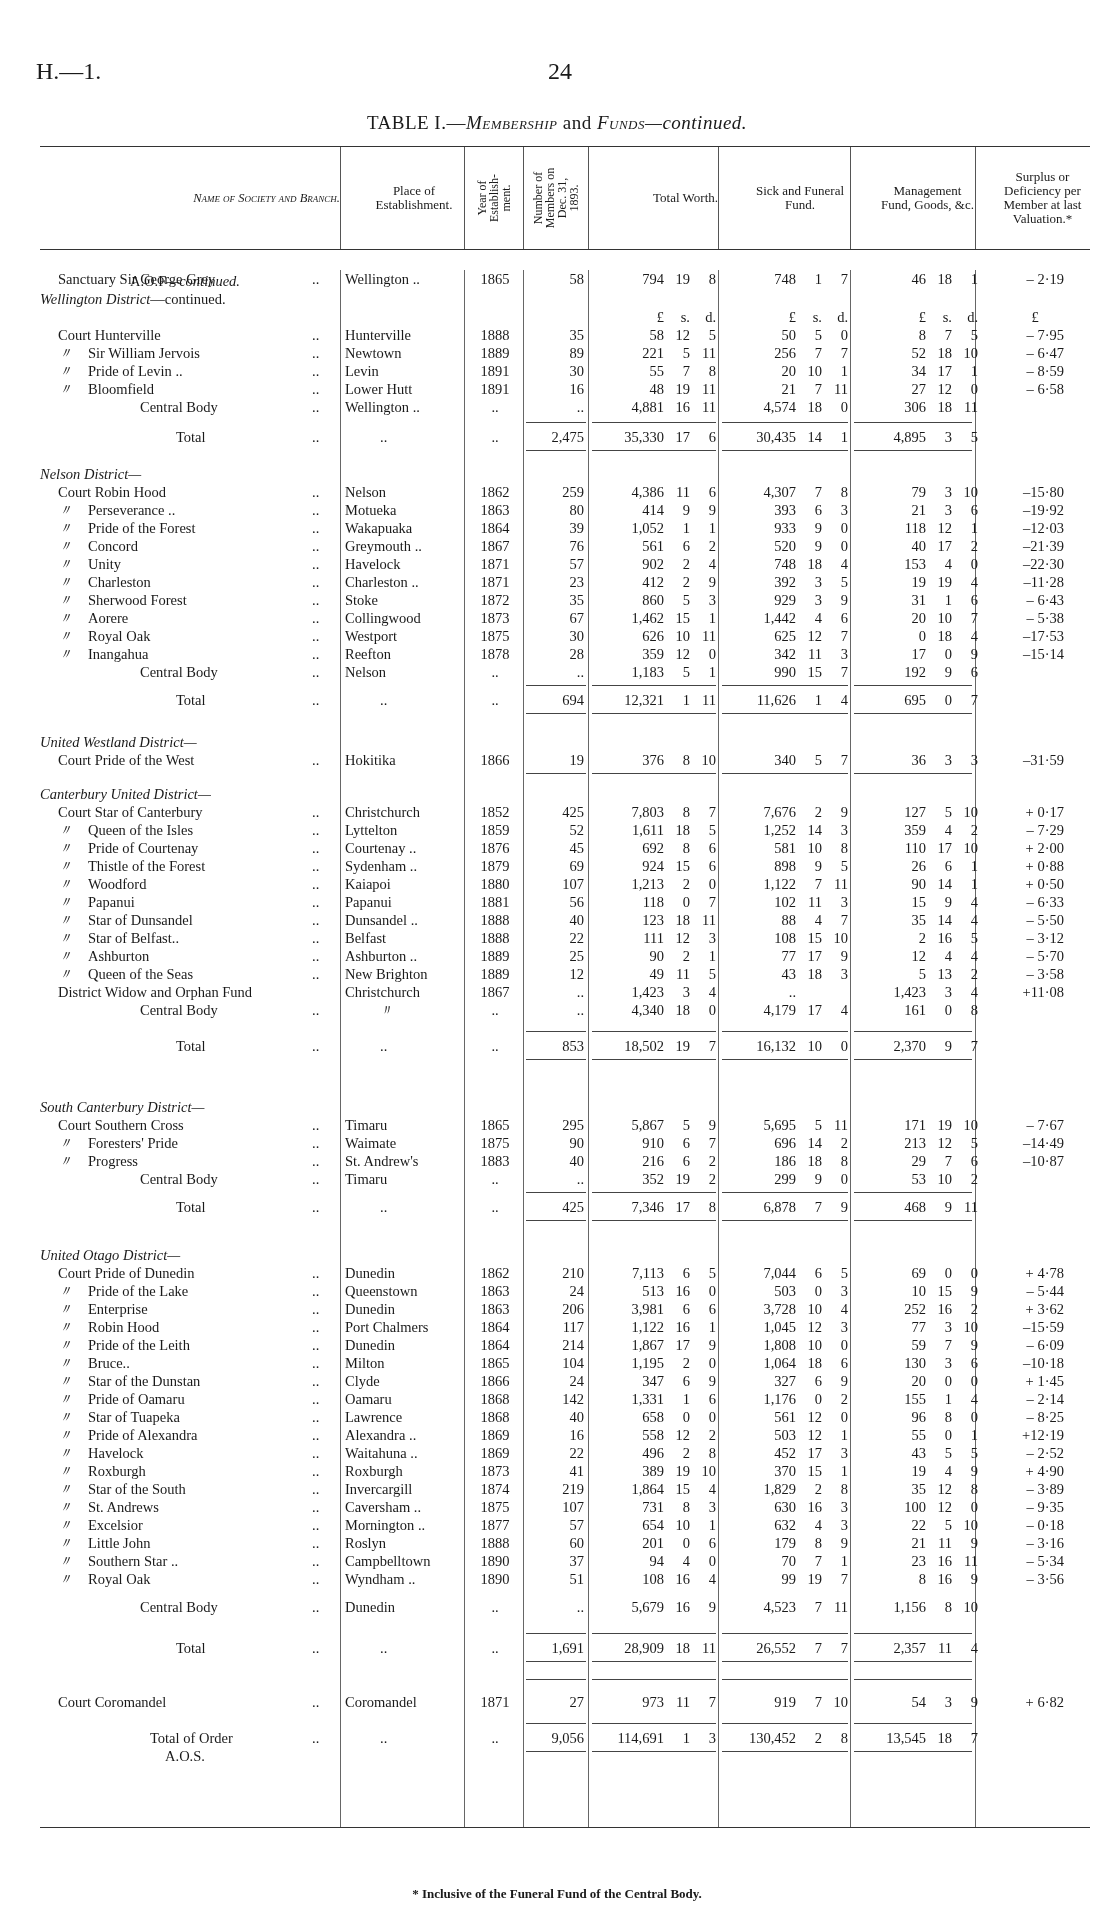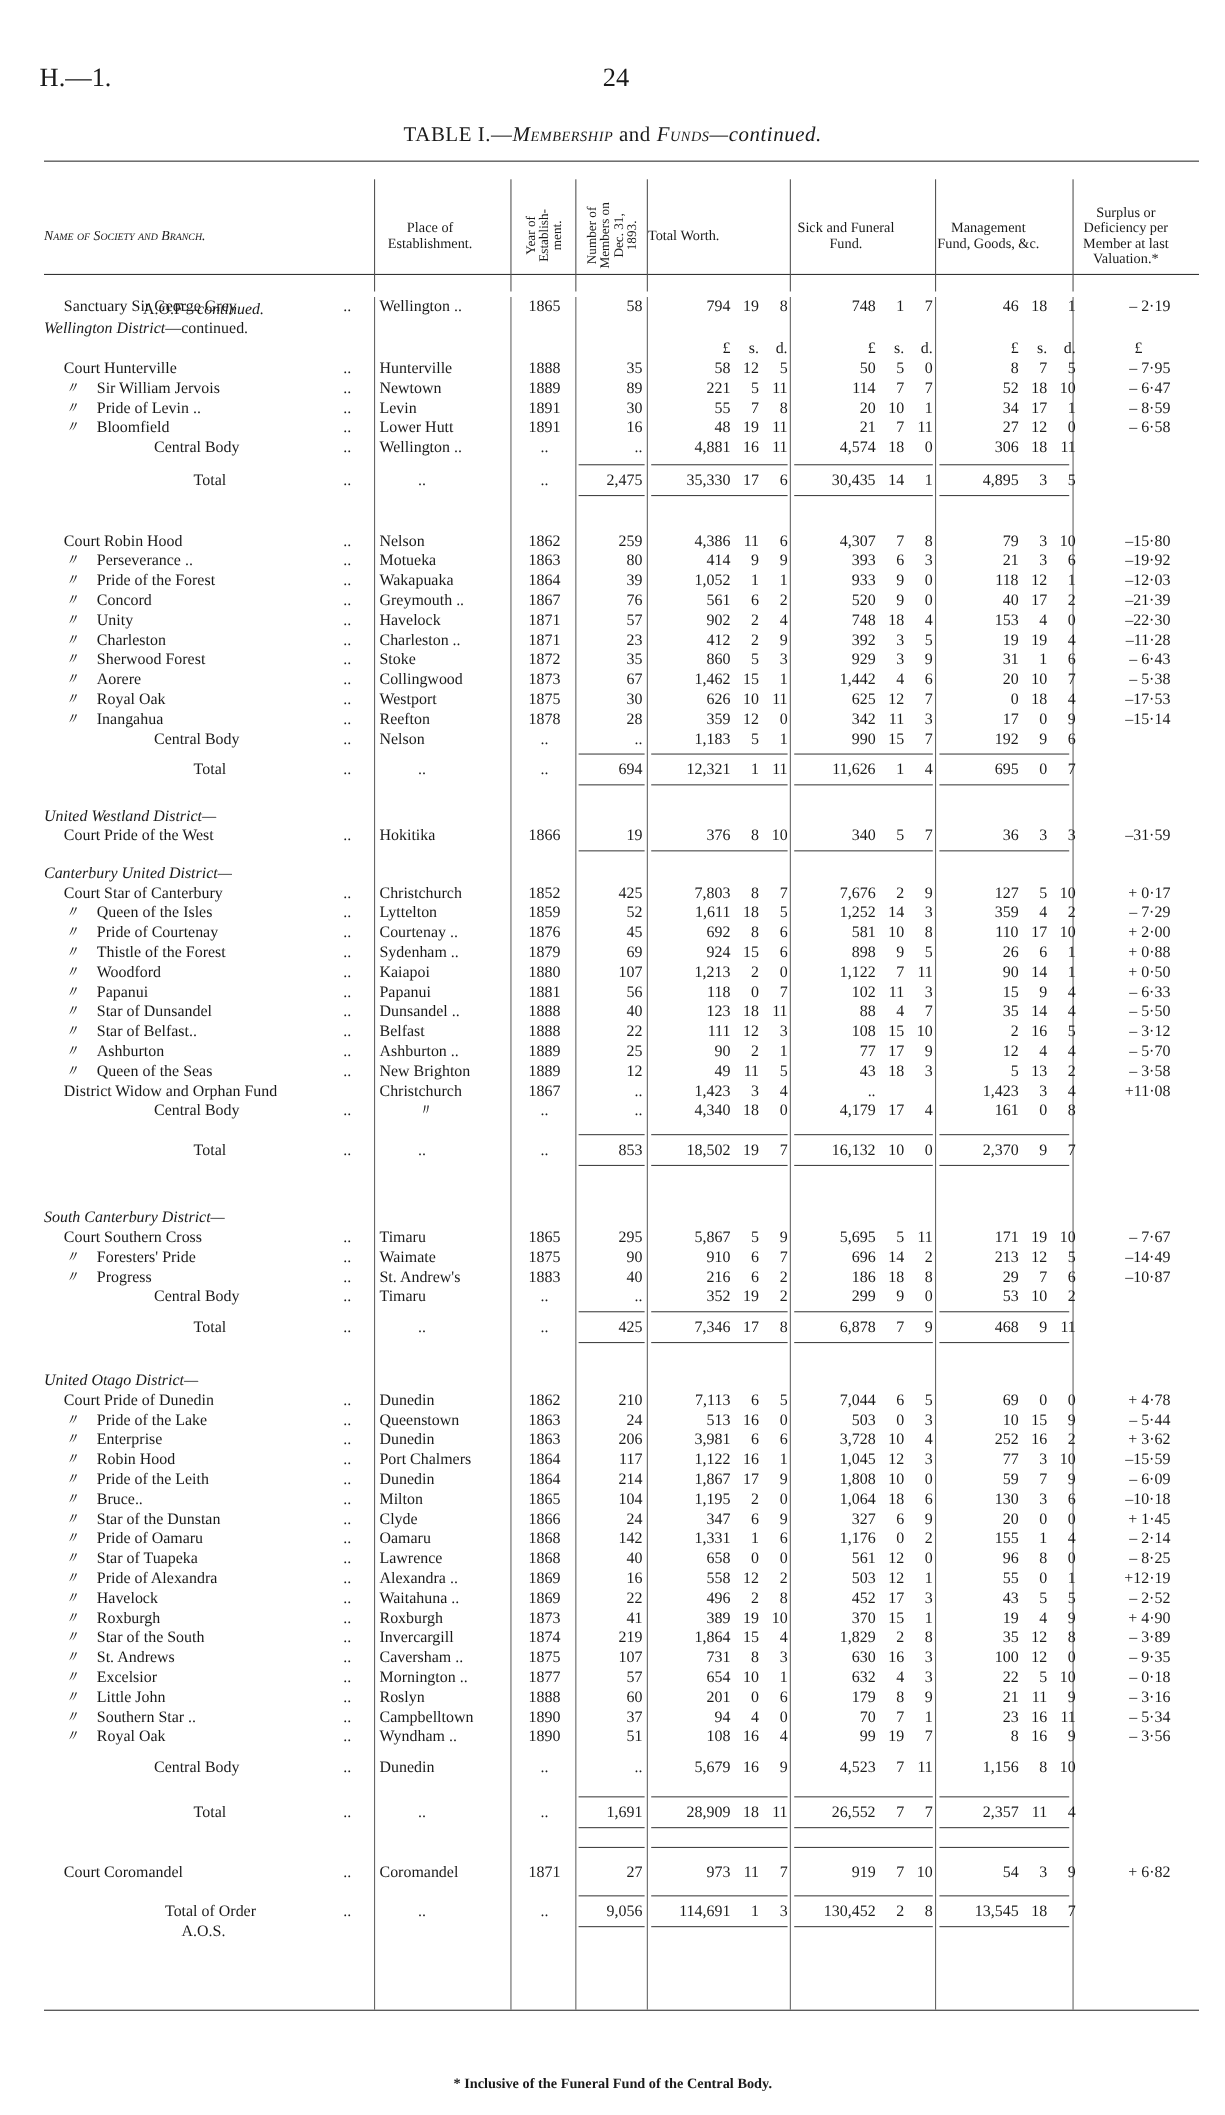--- a/index.html
+++ b/index.html
@@ -4,21 +4,21 @@
 <style>
   html, body { margin:0; padding:0; background:#fff; }
   body { width:1114px; height:1923px; position:relative; font-family:"Liberation Serif","DejaVu Serif",serif; color:#1a1a1a; overflow:hidden; }
   .page-id { position:absolute; left:36px; top:58px; font-size:24px; }
   .page-num { position:absolute; left:548px; top:58px; font-size:24px; }
   .table-title { position:absolute; left:0; width:1114px; top:112px; text-align:center; font-size:19px; letter-spacing:0.5px; }
   .table-title .sc { font-variant: small-caps; font-style: italic; }
   .table-title i { font-style:italic; }
   .tbl { position:absolute; left:40px; top:146px; width:1050px; }
   .hdr { position:relative; height:102px; border-top:1.5px solid #333; border-bottom:1.5px solid #333; }
-  .hcell { position:absolute; top:16px; height:102px; display:flex; align-items:center; justify-content:flex-start; text-align:center; font-size:13px; line-height:14px; box-sizing:border-box; }
+  .hcell { position:absolute; top:0; height:102px; display:flex; align-items:center; justify-content:flex-end; text-align:center; font-size:13px; line-height:14px; box-sizing:border-box; }
   .hcell.b { border-left:1px solid #555; }
   .hcell.rot span { transform:rotate(-90deg); white-space:nowrap; display:block; font-size:12px; line-height:12px; }
   .hcell .sc { font-variant:small-caps; font-size:12.5px; }
   .body { position:relative; height:1557px; border-bottom:1.5px solid #333;margin-top:20px; }
   .vline { position:absolute; top:0; bottom:0; border-left:1px solid #666; }
   .row { position:absolute; left:0; width:1050px; height:18px; font-size:14.5px; line-height:18px; white-space:nowrap; }
   .row .c { position:absolute; top:0; }
   .name { left:0; width:300px; }
   .dots1 { left:272px; }
   .place { left:305px; }
@@ -125,21 +125,21 @@
       </div>
       <div class="row" style="top: 74px;">
         <span class="c name ind2">Sir William Jervois<span class="ditto">〃</span></span>
         <span class="c dots1">..</span>
         <span class="c place">Newtown</span>
         <span class="c year">1889</span>
         <span class="c mem">89</span>
         <span class="c tw-l">221</span>
         <span class="c tw-s">5</span>
         <span class="c tw-d">11</span>
-        <span class="c sf-l">114</span>
+        <span class="c sf-l">256</span>
         <span class="c sf-s">7</span>
         <span class="c sf-d">7</span>
         <span class="c mf-l">52</span>
         <span class="c mf-s">18</span>
         <span class="c mf-d">10</span>
         <span class="c sur">– 6·47</span>
       </div>
       <div class="row" style="top: 92px;">
         <span class="c name ind2">Pride of Levin ..<span class="ditto">〃</span></span>
         <span class="c dots1">..</span>
@@ -208,20 +208,23 @@
         <span class="c tw-l">35,330</span>
         <span class="c tw-s">17</span>
         <span class="c tw-d">6</span>
         <span class="c sf-l">30,435</span>
         <span class="c sf-s">14</span>
         <span class="c sf-d">1</span>
         <span class="c mf-l">4,895</span>
         <span class="c mf-s">3</span>
         <span class="c mf-d">5</span>
         <span class="c sur"></span>
+      </div>
+      <div class="row" style="top: 195px;">
+        <span class="c name italic">Nelson District—</span>
       </div>
       <div class="row" style="top: 213px;">
         <span class="c name ind1">Court Robin Hood</span>
         <span class="c dots1">..</span>
         <span class="c place">Nelson</span>
         <span class="c year">1862</span>
         <span class="c mem">259</span>
         <span class="c tw-l">4,386</span>
         <span class="c tw-s">11</span>
         <span class="c tw-d">6</span>

